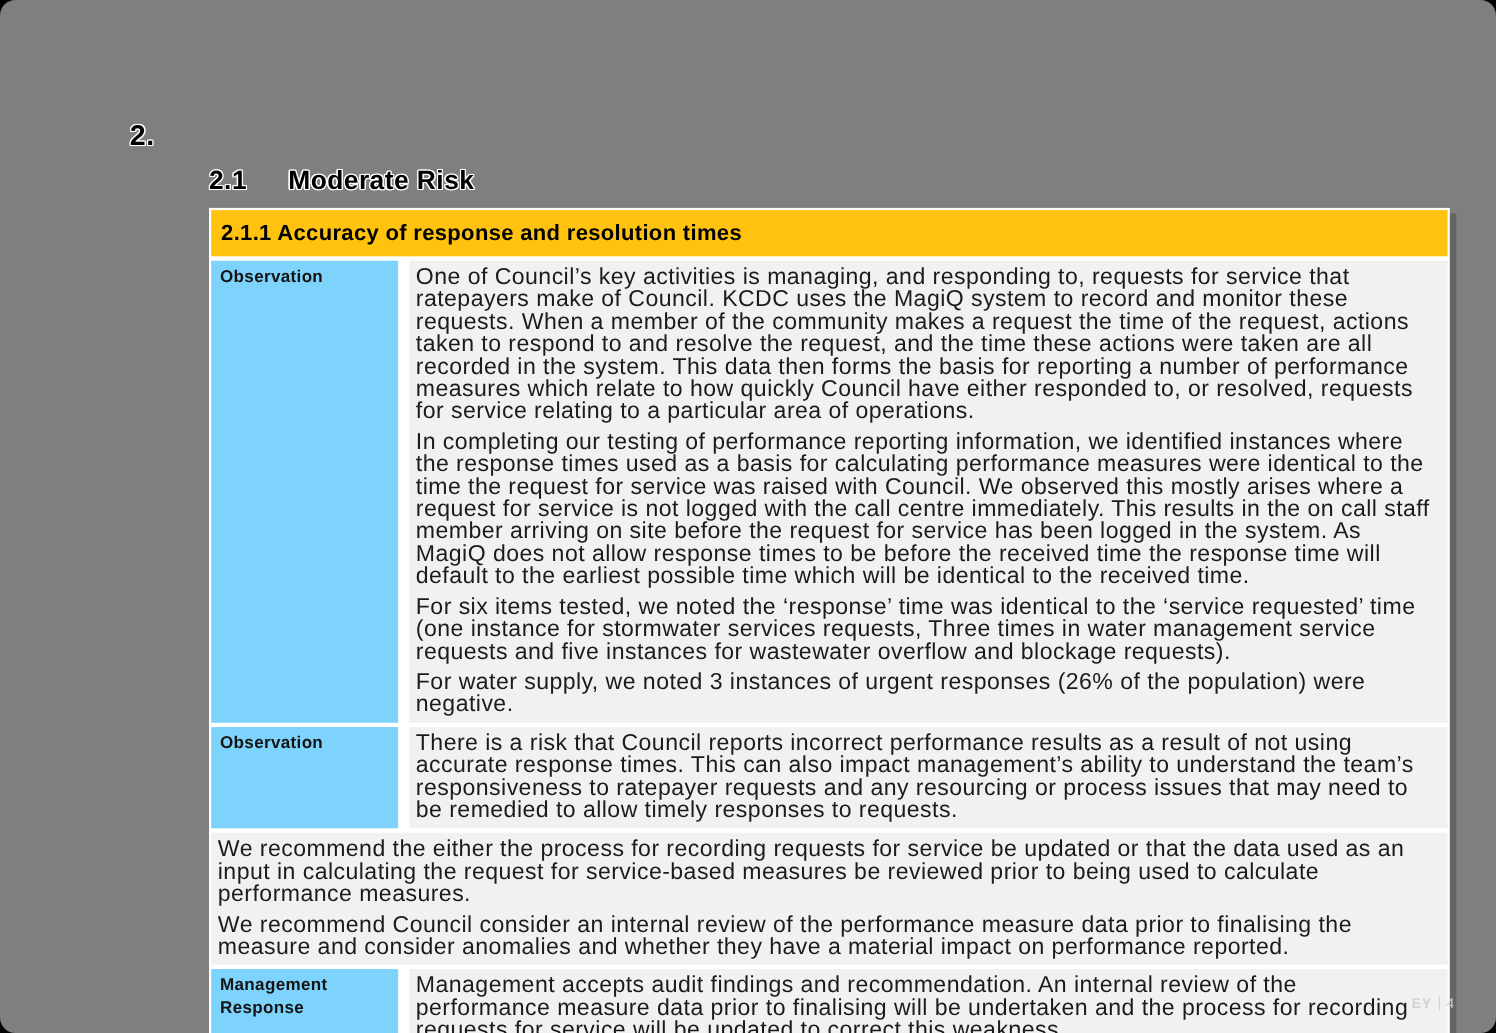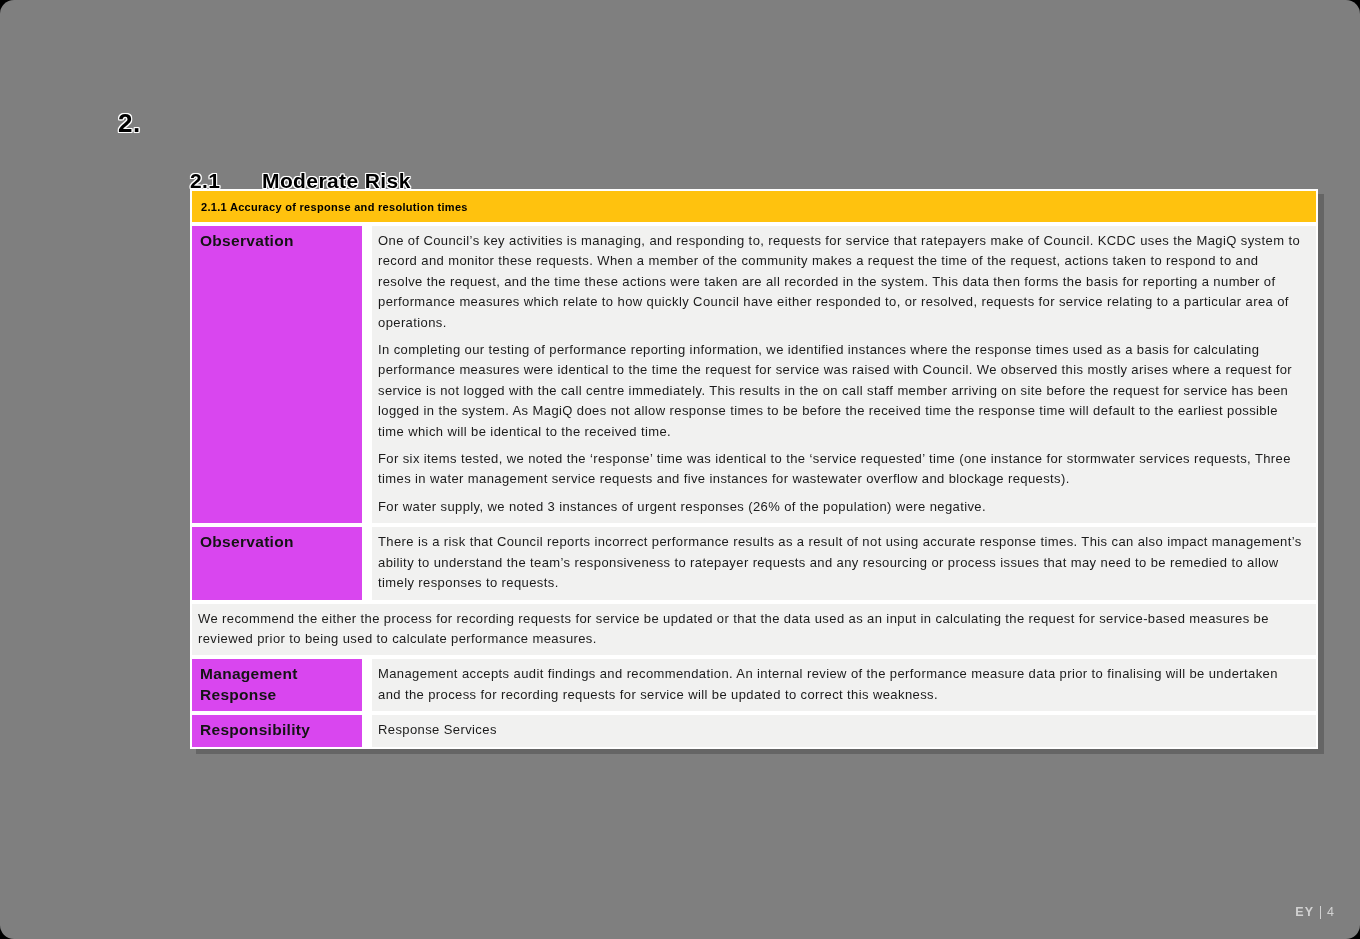--- a/index.html
+++ b/index.html
@@ -5,37 +5,37 @@
   html,body{margin:0;padding:0;width:1360px;height:939px;overflow:hidden;background:#000;}
   .stage{position:relative;width:1360px;height:939px;background:#7f7f7f;border-radius:14px;
          font-family:"Liberation Sans", sans-serif;}
   
   .halo{color:#000;font-weight:bold;
         text-shadow:1px 0 0 #fff,-1px 0 0 #fff,0 1px 0 #fff,0 -1px 0 #fff,
                     1px 1px 0 #fff,-1px -1px 0 #fff,1px -1px 0 #fff,-1px 1px 0 #fff,
                     0 0 2px #fff;}
   .h1{position:absolute;top:108px;left:118px;font-size:26px;letter-spacing:.5px;display:flex;}
   .h1 .num{width:72px;}
-  .h2{position:absolute;top:169px;left:190px;font-size:21px;letter-spacing:.4px;display:flex;}
+  .h2{position:absolute;top:151px;left:190px;font-size:24px;letter-spacing:.4px;display:flex;}
   .h2 .num{width:72px;}
   
   .ftable{position:absolute;left:190px;top:189px;width:1128px;background:#fff;
           padding:2px;box-sizing:border-box;display:flex;flex-direction:column;gap:4px;
           box-shadow:6px 5px 0 rgba(0,0,0,.20);}
-  .fheader{background:#ffc20e;color:#000;font-weight:bold;font-size:11px;letter-spacing:.3px;
+  .fheader{background:#ffc20e;color:#000;font-weight:bold;font-size:20px;letter-spacing:.3px;
            padding:10px 10px 9px 9px;}
   .frow{display:flex;gap:10px;}
-  .flabel{flex:0 0 170px;background:#d946ef;color:#141414;font-weight:bold;font-size:15.5px;
+  .flabel{flex:0 0 170px;background:#7dd3fc;color:#141414;font-weight:bold;font-size:15.5px;
           letter-spacing:.3px;padding:5px 8px 5px 8px;box-sizing:border-box;line-height:20.5px;}
-  .fcontent{flex:1;background:#f1f1f0;color:#1b1b1b;font-size:13px;letter-spacing:.4px;
+  .fcontent{flex:1;background:#f1f1f0;color:#1b1b1b;font-size:21px;letter-spacing:.4px;
             line-height:20.4px;padding:5px 12px 6px 6px;box-sizing:border-box;}
   .fcontent p{margin:0 0 7px 0;}
   .fcontent p:last-child{margin-bottom:0;}
   
-  .footer{position:absolute;right:26px;bottom:20px;display:flex;align-items:flex-end;
+  .footer{position:absolute;right:38px;bottom:20px;display:flex;align-items:flex-end;
           color:#d2d2d2;font-size:12.5px;}
   .footer .logo{font-weight:bold;letter-spacing:1px;}
   .footer .sep{display:inline-block;width:1px;height:13px;background:#d2d2d2;margin:0 6px;}
 </style>
 </head>
 <body>
 
 <div class="stage">
 
   <div class="h1 halo">
@@ -64,20 +64,21 @@
     <div class="frow">
       <div class="flabel">Observation</div>
       <div class="fcontent">
         <p>There is a risk that Council reports incorrect performance results as a result of not using accurate response times. This can also impact management’s ability to understand the team’s responsiveness to ratepayer requests and any resourcing or process issues that may need to be remedied to allow timely responses to requests.</p>
       </div>
     </div>
 
     <div class="frow">
       <div class="fcontent">
         <p>We recommend the either the process for recording requests for service be updated or that the data used as an input in calculating the request for service-based measures be reviewed prior to being used to calculate performance measures.</p>
+        <p>We recommend Council consider an internal review of the performance measure data prior to finalising the measure and consider anomalies and whether they have a material impact on performance reported.</p>
       </div>
     </div>
 
     <div class="frow">
       <div class="flabel">Management Response</div>
       <div class="fcontent">
         <p>Management accepts audit findings and recommendation. An internal review of the performance measure data prior to finalising will be undertaken and the process for recording requests for service will be updated to correct this weakness.</p>
       </div>
     </div>
 

